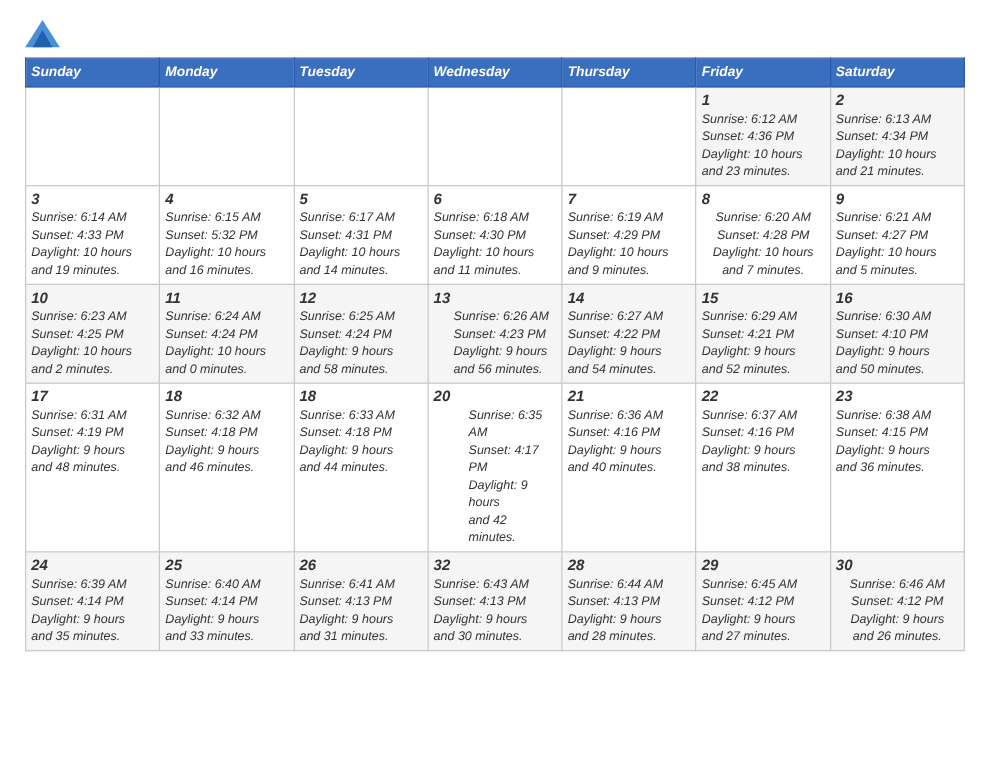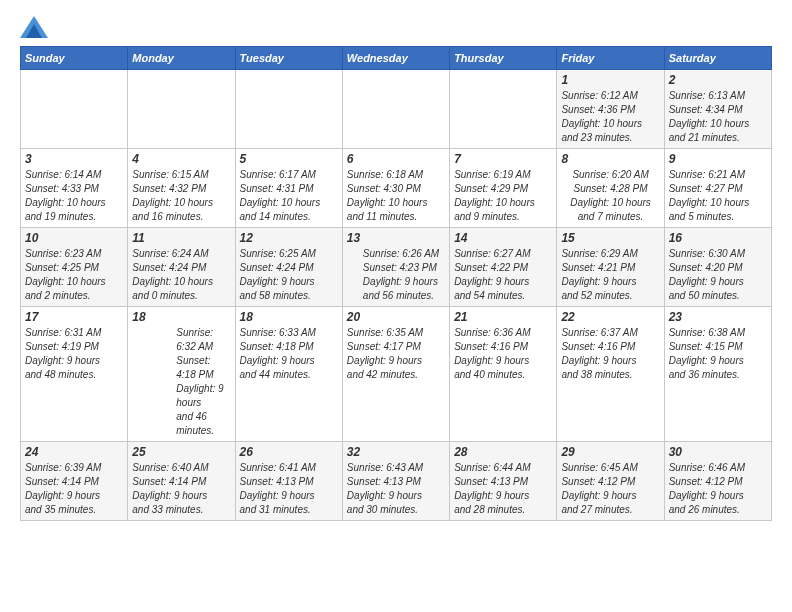--- a/index.html
+++ b/index.html
@@ -146,21 +146,21 @@
           <td>
             <span class="day-num">3</span>
             <div class="day-info" style="white-space: pre-line;">Sunrise: 6:14 AM
 Sunset: 4:33 PM
 Daylight: 10 hours
 and 19 minutes.</div>
           </td>
           <td>
             <span class="day-num">4</span>
             <div class="day-info" style="white-space: pre-line;">Sunrise: 6:15 AM
-Sunset: 4:32 PM
+Sunset: 5:32 PM
 Daylight: 10 hours
 and 16 minutes.</div>
           </td>
           <td>
             <span class="day-num">5</span>
             <div class="day-info" style="white-space: pre-line;">Sunrise: 6:17 AM
 Sunset: 4:31 PM
 Daylight: 10 hours
 and 14 minutes.</div>
           </td>
@@ -232,50 +232,50 @@
           <td>
             <span class="day-num">15</span>
             <div class="day-info" style="white-space: pre-line;">Sunrise: 6:29 AM
 Sunset: 4:21 PM
 Daylight: 9 hours
 and 52 minutes.</div>
           </td>
           <td>
             <span class="day-num">16</span>
             <div class="day-info" style="white-space: pre-line;">Sunrise: 6:30 AM
-Sunset: 4:20 PM
+Sunset: 4:10 PM
 Daylight: 9 hours
 and 50 minutes.</div>
           </td>
         </tr>
         <tr>
           <td>
             <span class="day-num">17</span>
             <div class="day-info" style="white-space: pre-line;">Sunrise: 6:31 AM
 Sunset: 4:19 PM
 Daylight: 9 hours
 and 48 minutes.</div>
           </td>
           <td>
             <span class="day-num">18</span>
-            <div class="day-info" style="white-space: pre-line; margin-left: 44px;">Sunrise: 6:32 AM
+            <div class="day-info" style="white-space: pre-line;">Sunrise: 6:32 AM
 Sunset: 4:18 PM
 Daylight: 9 hours
 and 46 minutes.</div>
           </td>
           <td>
             <span class="day-num">18</span>
             <div class="day-info" style="white-space: pre-line;">Sunrise: 6:33 AM
 Sunset: 4:18 PM
 Daylight: 9 hours
 and 44 minutes.</div>
           </td>
           <td>
             <span class="day-num">20</span>
-            <div class="day-info" style="white-space: pre-line;">Sunrise: 6:35 AM
+            <div class="day-info" style="white-space: pre-line; margin-left: 28px;">Sunrise: 6:35 AM
 Sunset: 4:17 PM
 Daylight: 9 hours
 and 42 minutes.</div>
           </td>
           <td>
             <span class="day-num">21</span>
             <div class="day-info" style="white-space: pre-line;">Sunrise: 6:36 AM
 Sunset: 4:16 PM
 Daylight: 9 hours
 and 40 minutes.</div>
@@ -333,21 +333,21 @@
           </td>
           <td>
             <span class="day-num">29</span>
             <div class="day-info" style="white-space: pre-line;">Sunrise: 6:45 AM
 Sunset: 4:12 PM
 Daylight: 9 hours
 and 27 minutes.</div>
           </td>
           <td>
             <span class="day-num">30</span>
-            <div class="day-info" style="white-space: pre-line;">Sunrise: 6:46 AM
+            <div class="day-info" style="white-space: pre-line; text-align: center;">Sunrise: 6:46 AM
 Sunset: 4:12 PM
 Daylight: 9 hours
 and 26 minutes.</div>
           </td>
         </tr>
       </tbody>
   </table>
 </div>
 
 </body></html>

